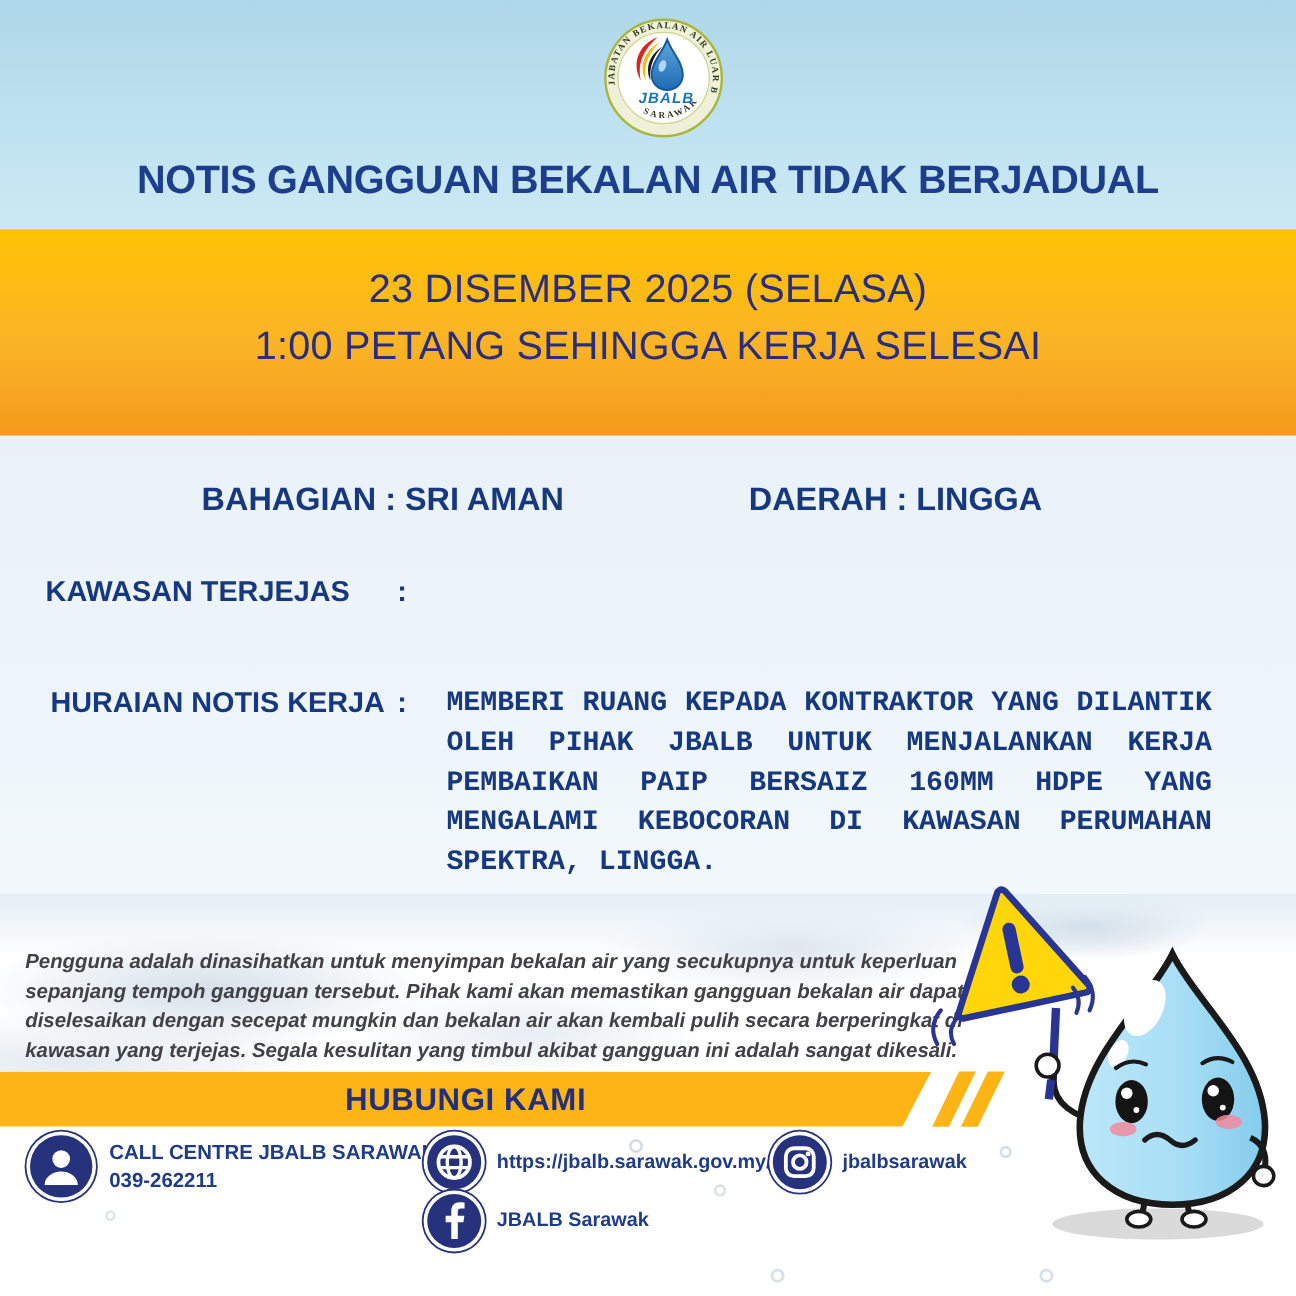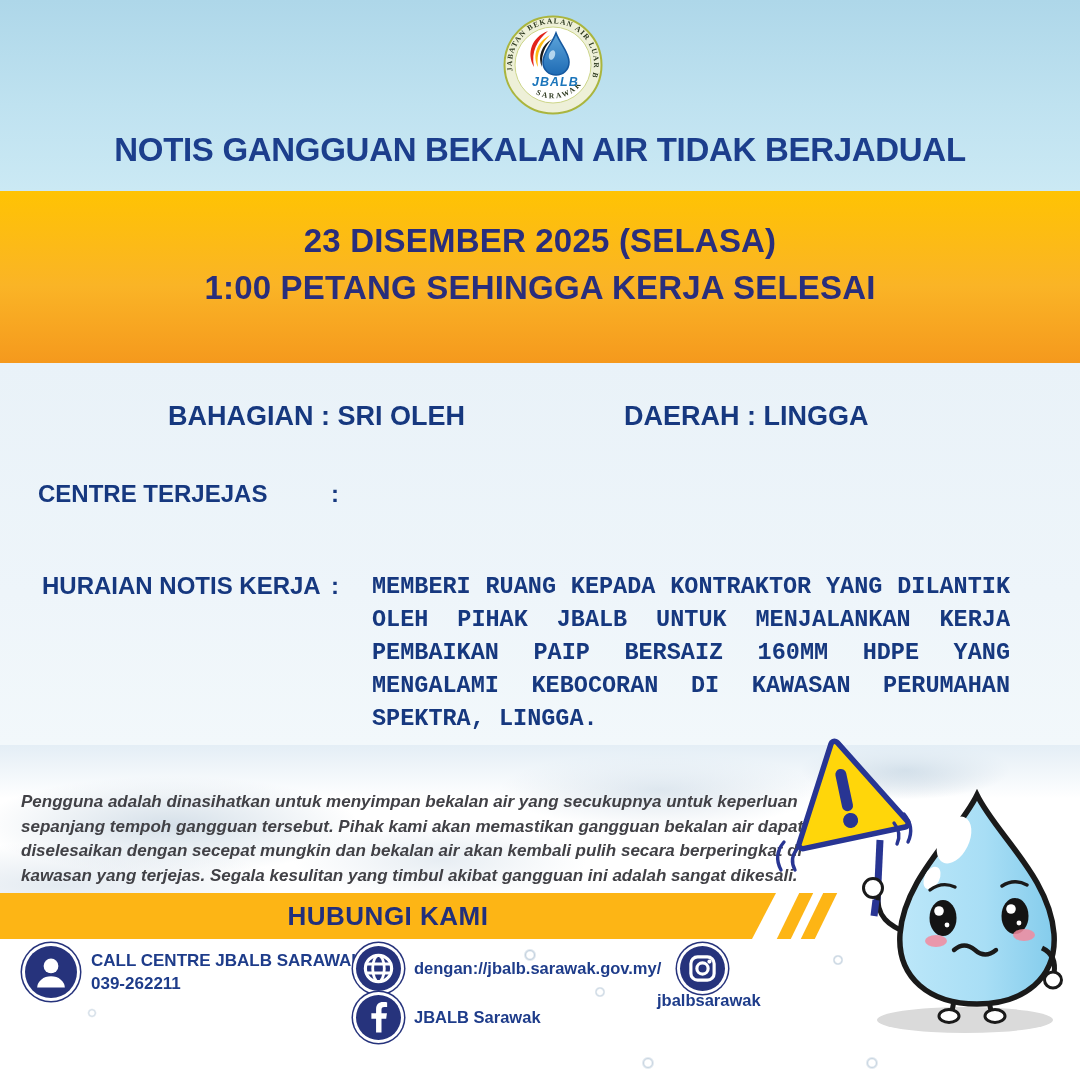--- a/index.html
+++ b/index.html
@@ -32,21 +32,21 @@
       radial-gradient(circle 7px at 872px 318px, transparent 3px, rgba(150,175,198,.5) 4.5px, transparent 6.5px),
       radial-gradient(circle 6px at 1042px 200px, transparent 2.5px, rgba(150,175,198,.5) 4px, transparent 5.5px),
       radial-gradient(circle 5px at 1012px 128px, transparent 2px, rgba(150,175,198,.5) 3.2px, transparent 4.8px),
       radial-gradient(circle 5px at 92px 268px, transparent 2px, rgba(150,175,198,.45) 3.2px, transparent 4.8px);
   }
   
   .logo{position:absolute;left:503px;top:15px;width:100px;height:100px;}
   .title{position:absolute;left:0;top:131px;width:1080px;text-align:center;
     font-size:33px;font-weight:700;color:#1c3e8c;letter-spacing:-.3px;}
   
-  .date-line{font-size:33px;font-weight:700;color:#292e7c;letter-spacing:.2px;}
+  .date-line{font-size:33px;font-weight:400;color:#292e7c;letter-spacing:.2px;}
   
   .region{position:absolute;top:401px;font-size:27px;font-weight:700;color:#16387f;}
   .region.bahagian{left:168px;}
   .region.daerah{left:624px;}
   .detail-label{position:absolute;width:292px;font-size:24px;font-weight:700;color:#16387f;}
   .detail-colon{position:absolute;left:331px;font-size:24px;font-weight:700;color:#16387f;}
   .detail-value{position:absolute;left:372px;width:638px;font-size:23.5px;font-weight:700;
     color:#16387f;line-height:33px;text-align:justify;}
   .row0-label{left:38px;top:480px;}
   .row0-colon{top:480px;}
@@ -64,21 +64,21 @@
   .contact-banner span{font-size:26px;font-weight:700;color:#222f7b;letter-spacing:.5px;}
   .stripe{position:absolute;top:893px;height:46px;width:14px;background:#fdb515;
     transform:skewX(-26deg);}
   .stripe.s1{left:788px;}
   .stripe.s2{left:812px;}
   
   .contact-item{position:absolute;display:flex;align-items:center;}
   .cc{left:25px;top:946px;}
   .web{left:356px;top:946px;}
   .fb{left:356px;top:995px;}
-  .ig{left:644px;top:946px;flex-direction:column;}
+  .ig{left:644px;top:946px;}
   .cicon{flex:0 0 auto;border-radius:50%;background:#26337c;
     box-shadow:0 0 0 3px #ffffff,0 0 0 4.5px #26337c;display:block;}
   .cicon.big{width:52px;height:52px;}
   .cicon.small{width:45px;height:45px;}
   .contact-text{margin-left:14px;color:#1e3c8a;font-weight:700;}
   .cc .contact-text div{font-size:17px;line-height:23px;}
   .contact-label{margin-left:13px;color:#1e3c8a;font-weight:700;font-size:16.5px;}
   
   .mascot{position:absolute;left:770px;top:728px;width:312px;height:335px;}
 </style>
@@ -118,24 +118,24 @@
     <text x="29" y="71" font-size="12.5" font-weight="700" font-style="italic" fill="#1b75bb" letter-spacing="1">JBALB</text>
   </svg>
 
   <div class="title">NOTIS GANGGUAN BEKALAN AIR TIDAK BERJADUAL</div>
 
   <div class="layer-date">
     <div class="date-line">23 DISEMBER 2025 (SELASA)</div>
     <div class="date-line">1:00 PETANG SEHINGGA KERJA SELESAI</div>
   </div>
 
-  <div class="region bahagian">BAHAGIAN : SRI OLEH</div>
+  <div class="region bahagian">BAHAGIAN : SRI AMAN</div>
   <div class="region daerah">DAERAH : LINGGA</div>
 
-  <div class="detail-label row0-label">CENTRE TERJEJAS</div>
+  <div class="detail-label row0-label">KAWASAN TERJEJAS</div>
   <div class="detail-colon row0-colon">:</div>
 
   <div class="detail-label row1-label">HURAIAN NOTIS KERJA</div>
   <div class="detail-colon row1-colon">:</div>
   <div class="detail-value row1-value">MEMBERI RUANG KEPADA KONTRAKTOR YANG DILANTIK OLEH PIHAK JBALB UNTUK MENJALANKAN KERJA PEMBAIKAN PAIP BERSAIZ 160MM HDPE YANG MENGALAMI KEBOCORAN DI KAWASAN PERUMAHAN SPEKTRA, LINGGA.</div>
 
   <p class="advisory">Pengguna adalah dinasihatkan untuk menyimpan bekalan air yang secukupnya untuk keperluan sepanjang tempoh gangguan tersebut. Pihak kami akan memastikan gangguan bekalan air dapat diselesaikan dengan secepat mungkin dan bekalan air akan kembali pulih secara berperingkat di kawasan yang terjejas. Segala kesulitan yang timbul akibat gangguan ini adalah sangat dikesali.</p>
 
   <div class="contact-banner">
     <span>HUBUNGI KAMI</span>
@@ -154,21 +154,21 @@
     </div>
   </div>
 
   <div class="contact-item web">
     <svg class="cicon small" viewBox="0 0 24 24">
       <circle cx="12" cy="12" r="7" fill="none" stroke="#ffffff" stroke-width="1.7"></circle>
       <ellipse cx="12" cy="12" rx="3.1" ry="7" fill="none" stroke="#ffffff" stroke-width="1.5"></ellipse>
       <line x1="5.2" y1="9.6" x2="18.8" y2="9.6" stroke="#ffffff" stroke-width="1.5"></line>
       <line x1="5.2" y1="14.4" x2="18.8" y2="14.4" stroke="#ffffff" stroke-width="1.5"></line>
     </svg>
-    <div class="contact-label">dengan://jbalb.sarawak.gov.my/</div>
+    <div class="contact-label">https://jbalb.sarawak.gov.my/</div>
   </div>
 
   <div class="contact-item fb">
     <svg class="cicon small" viewBox="0 0 24 24">
       <path d="M13.6,20 L13.6,12.6 L16.1,12.6 L16.5,9.7 L13.6,9.7 L13.6,7.9 C13.6,7 13.9,6.4 15.1,6.4 L16.6,6.4 L16.6,3.8 C16.3,3.76 15.4,3.7 14.4,3.7 C12.2,3.7 10.7,5 10.7,7.6 L10.7,9.7 L8.2,9.7 L8.2,12.6 L10.7,12.6 L10.7,20 Z" fill="#ffffff"></path>
     </svg>
     <div class="contact-label">JBALB Sarawak</div>
   </div>
 
   <div class="contact-item ig">

